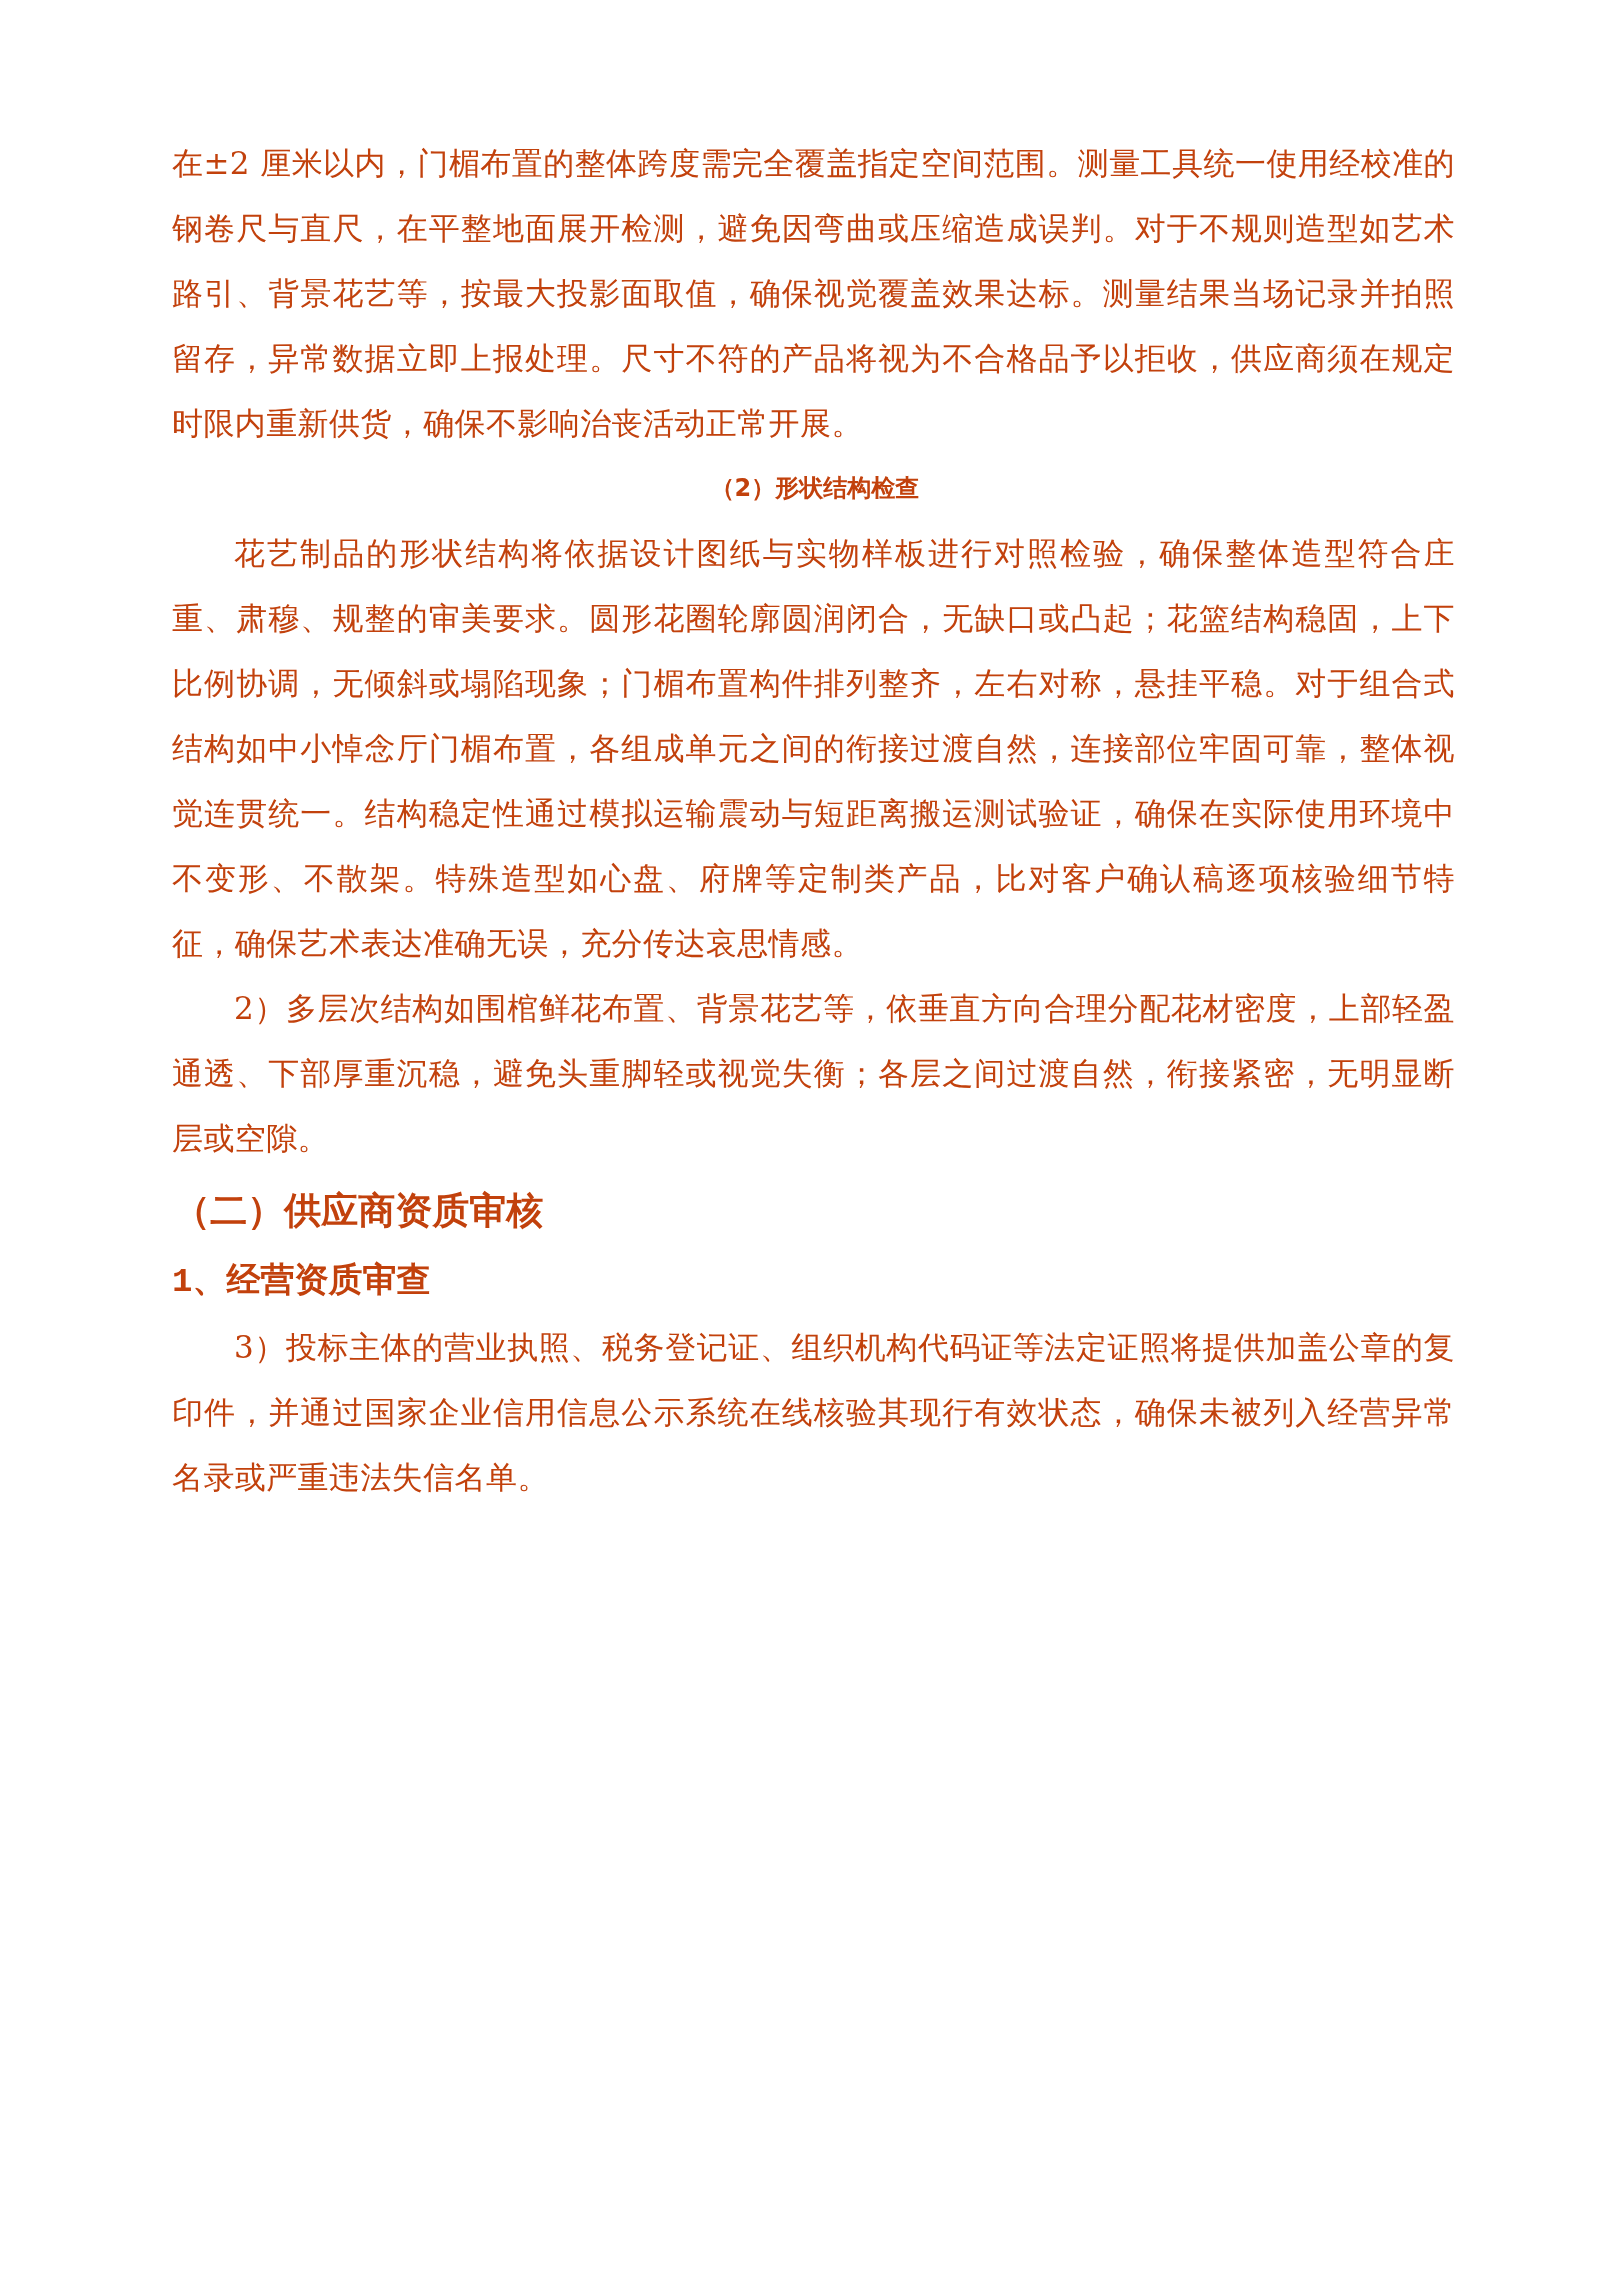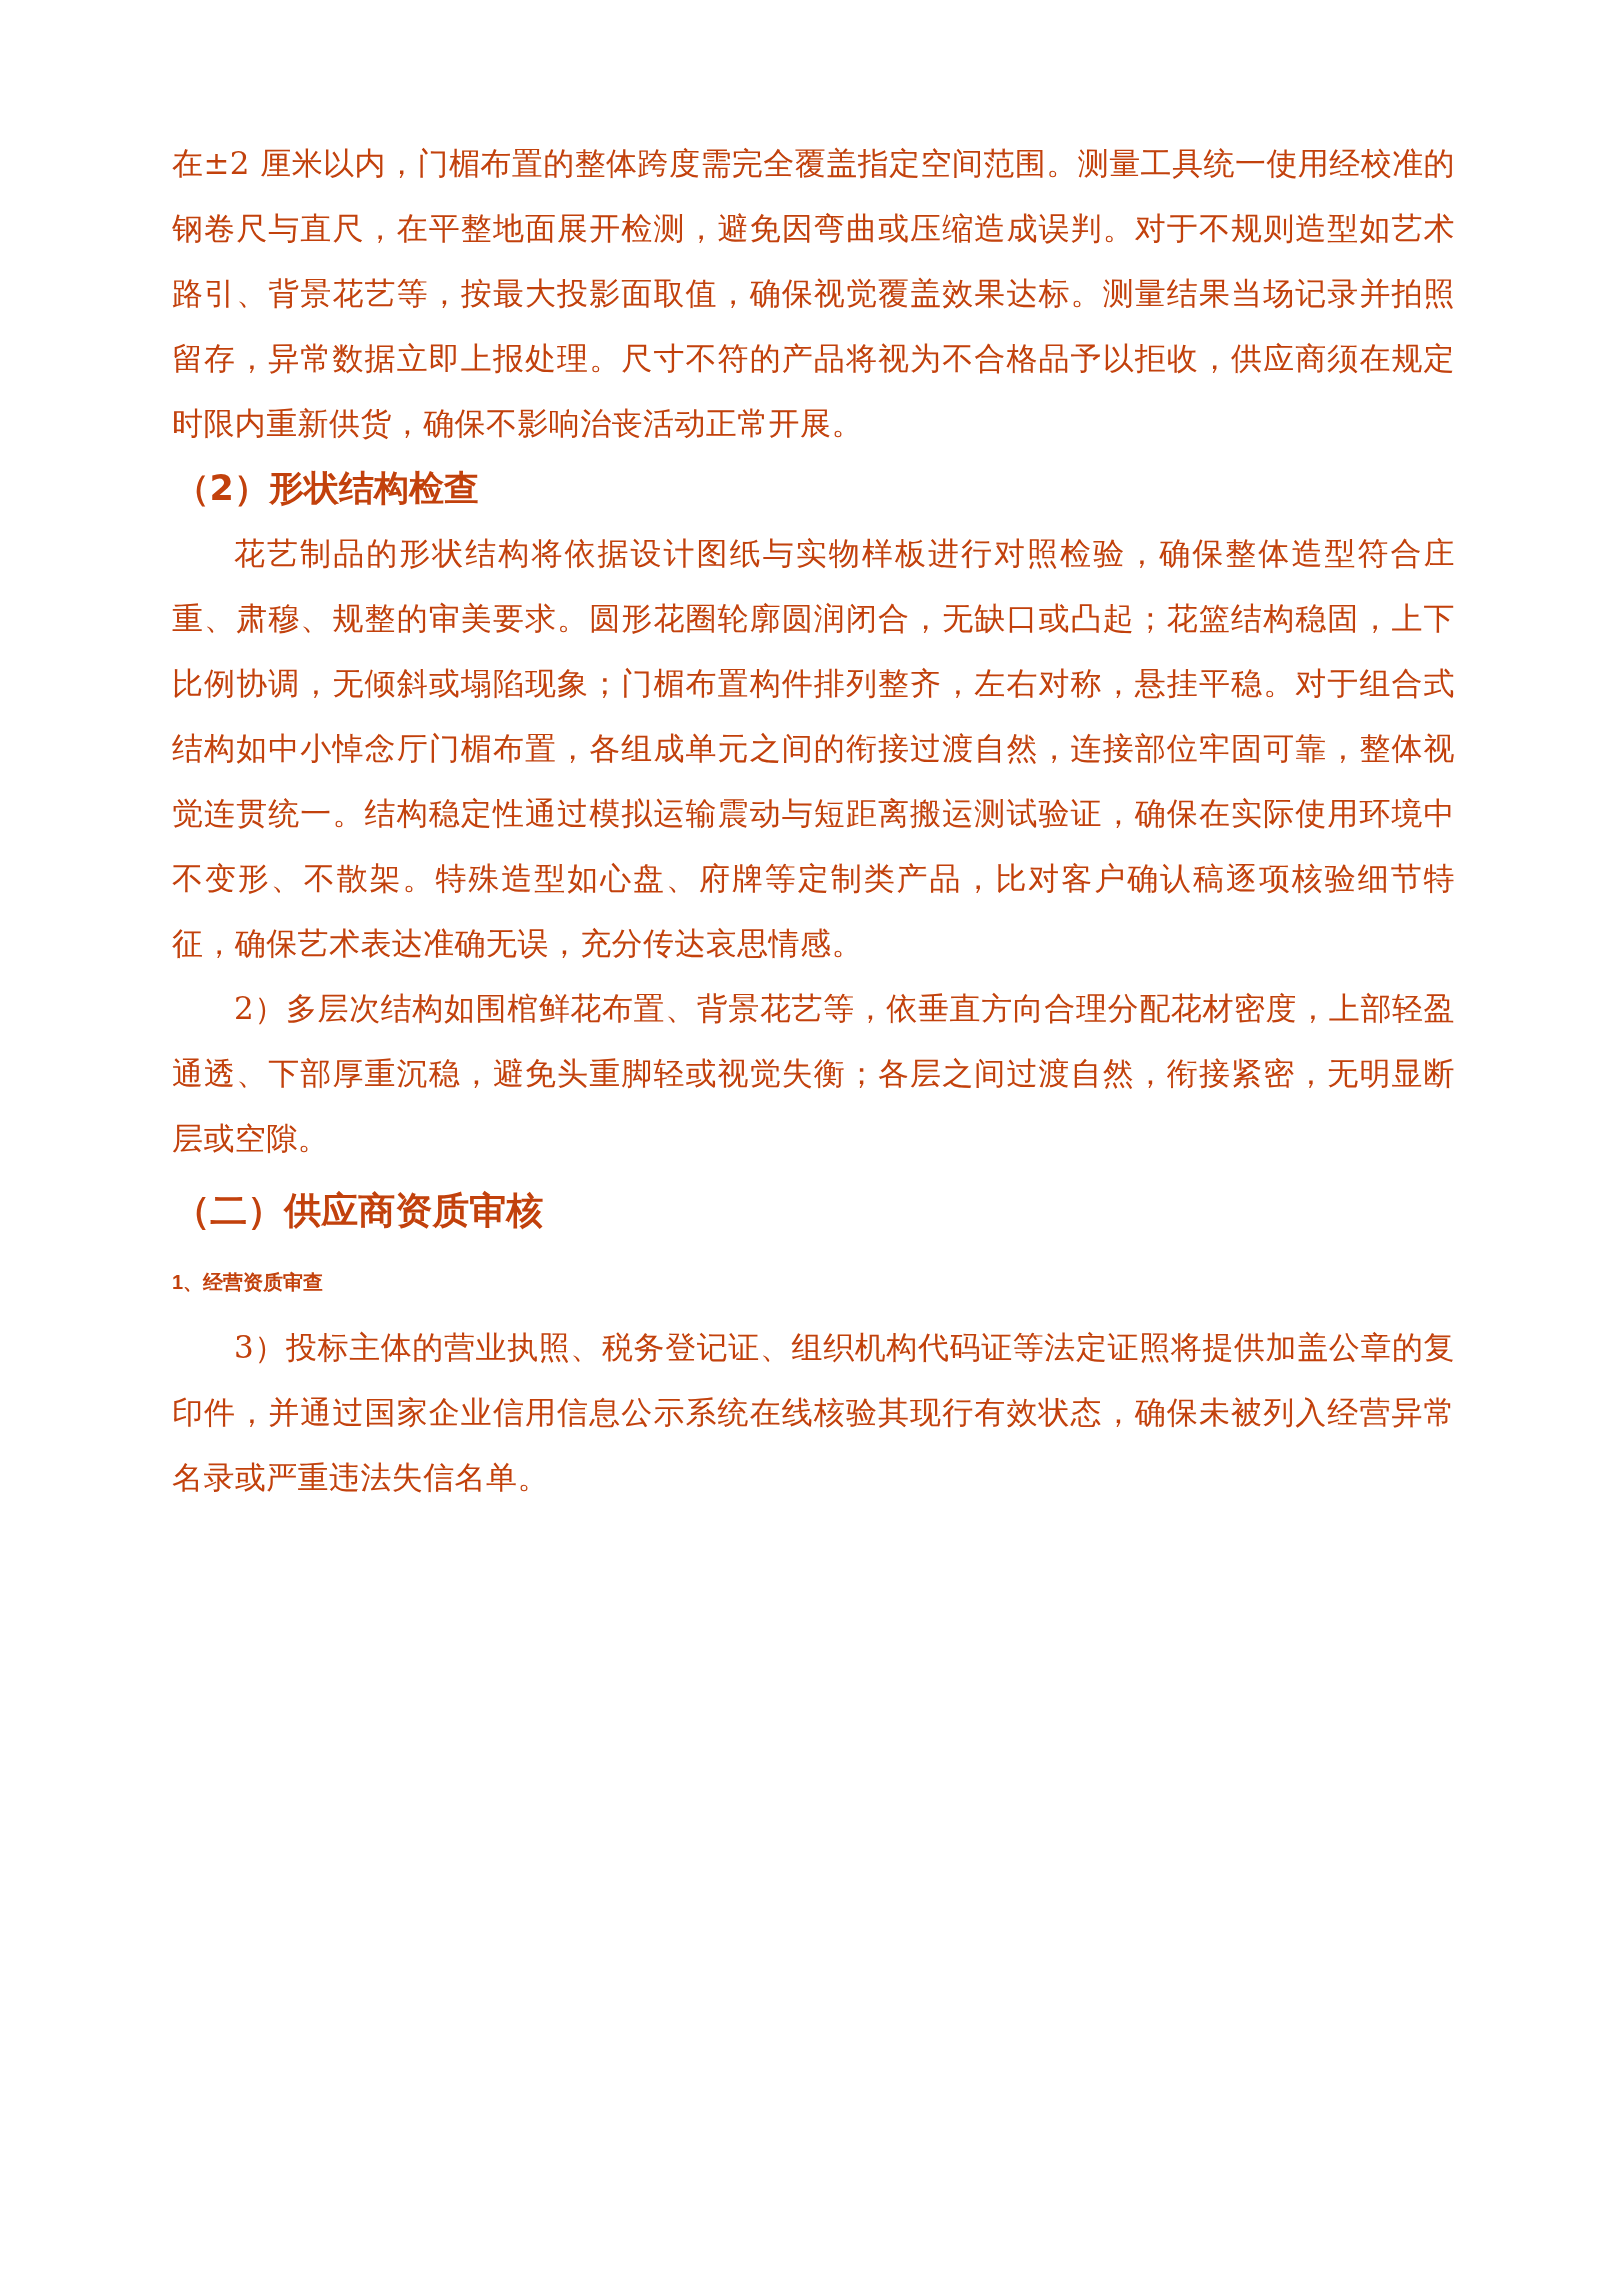--- a/index.html
+++ b/index.html
@@ -10,29 +10,29 @@
     color: #c2410c;
     font-size: 31px;
   }
   .para {
     margin: 0; line-height: 65px; text-align: justify;
     text-align-last: left; letter-spacing: 0.4px;
   }
   .para.indent { text-indent: 62px; }
   .h3 {
     margin: 0; font-family: "DejaVu Sans", "Liberation Sans", sans-serif;
-    font-weight: bold; font-size: 35px; line-height: 65px; padding-left: 2.6px;
+    font-weight: bold; font-size: 24px; line-height: 65px; padding-left: 2.6px; text-align: center;
   }
   .h2 {
     margin: 0; font-family: "DejaVu Sans", "Liberation Sans", sans-serif;
     font-weight: bold; font-size: 37px; line-height: 79px; padding-left: 1.3px;
   }
   .h2b {
-    margin: 0; font-family: Liberation Sans, sans-serif;
-    font-weight: bold; font-size: 20px; line-height: 65px;
+    margin: 0; font-family: Liberation Mono, monospace;
+    font-weight: bold; font-size: 34px; line-height: 65px;
   }
 </style>
 </head>
 <body>
 
 <div class="page">
   <p class="para">在±2 厘米以内，门楣布置的整体跨度需完全覆盖指定空间范围。测量工具统一使用经校准的钢卷尺与直尺，在平整地面展开检测，避免因弯曲或压缩造成误判。对于不规则造型如艺术路引、背景花艺等，按最大投影面取值，确保视觉覆盖效果达标。测量结果当场记录并拍照留存，异常数据立即上报处理。尺寸不符的产品将视为不合格品予以拒收，供应商须在规定时限内重新供货，确保不影响治丧活动正常开展。</p>
   <p class="h3">（2）形状结构检查</p>
   <p class="para indent">花艺制品的形状结构将依据设计图纸与实物样板进行对照检验，确保整体造型符合庄重、肃穆、规整的审美要求。圆形花圈轮廓圆润闭合，无缺口或凸起；花篮结构稳固，上下比例协调，无倾斜或塌陷现象；门楣布置构件排列整齐，左右对称，悬挂平稳。对于组合式结构如中小悼念厅门楣布置，各组成单元之间的衔接过渡自然，连接部位牢固可靠，整体视觉连贯统一。结构稳定性通过模拟运输震动与短距离搬运测试验证，确保在实际使用环境中不变形、不散架。特殊造型如心盘、府牌等定制类产品，比对客户确认稿逐项核验细节特征，确保艺术表达准确无误，充分传达哀思情感。</p>
   <p class="para indent">2）多层次结构如围棺鲜花布置、背景花艺等，依垂直方向合理分配花材密度，上部轻盈通透、下部厚重沉稳，避免头重脚轻或视觉失衡；各层之间过渡自然，衔接紧密，无明显断层或空隙。</p>

